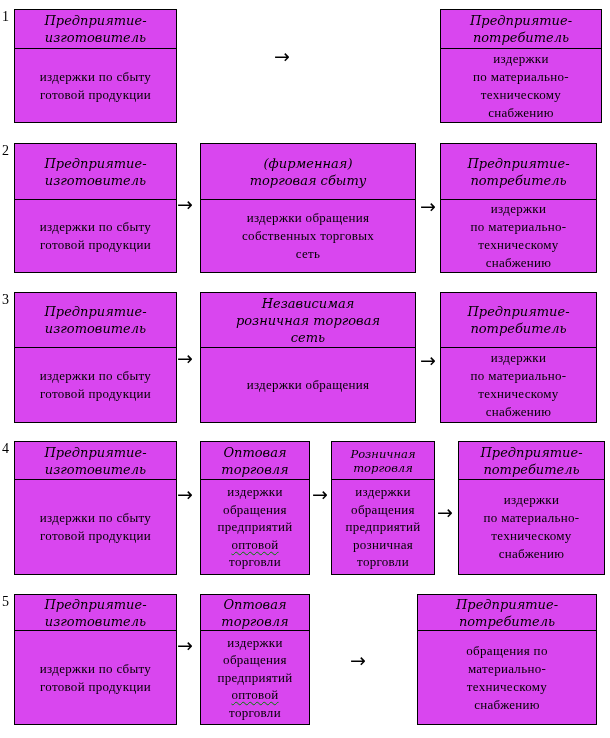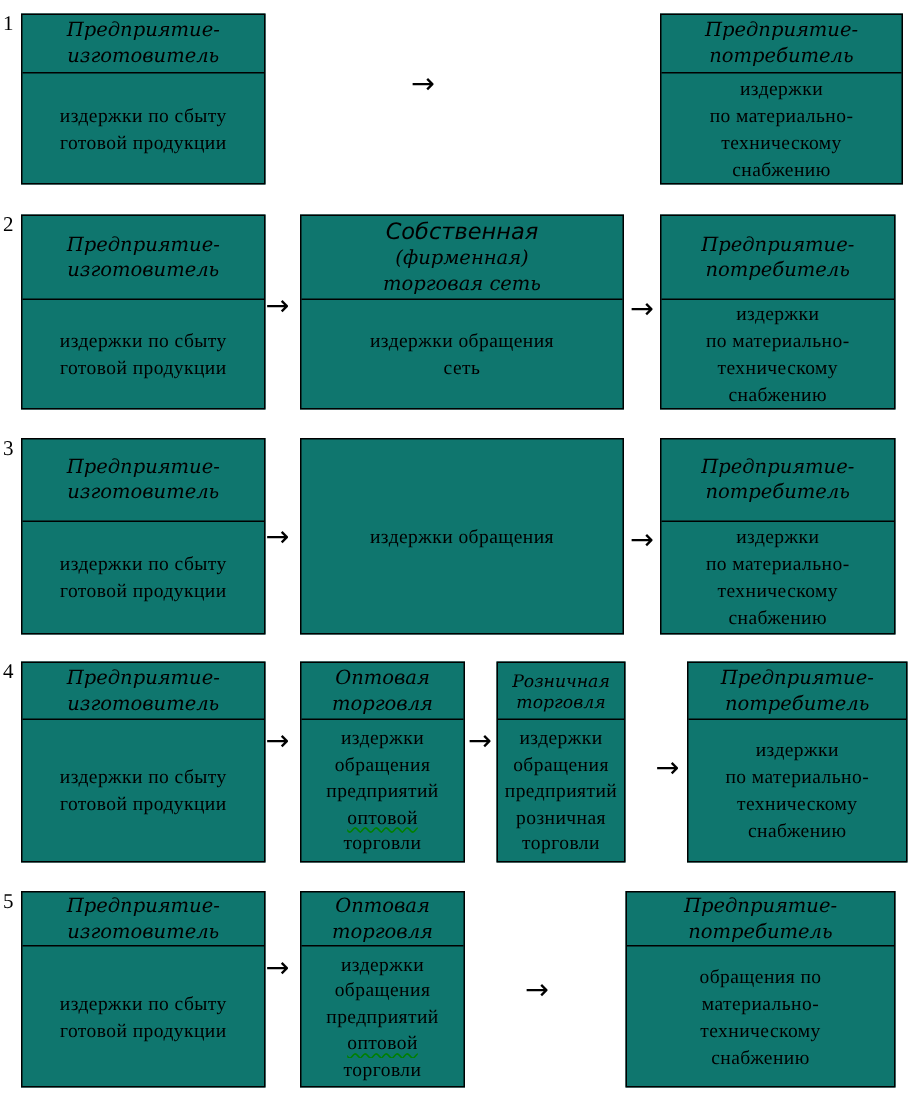--- a/index.html
+++ b/index.html
@@ -8,21 +8,21 @@
     width:610px; height:738px; position:relative; overflow:hidden;
     font-family:"Liberation Serif", serif; color:#000;
   }
   .canvas { position:absolute; left:0; top:0; width:610px; height:738px; background:#fff; }
   .row { position:absolute; left:0; width:610px; }
   .num {
     position:absolute; left:2px; top:0;
     font-size:14px; line-height:16px; font-family:"Liberation Serif", serif;
   }
   .box {
-    position:absolute; top:0; bottom:0; border:1px solid #000; background:#0f766e;
+    position:absolute; top:0; bottom:0; border:1px solid #000; background:#d946ef;
     display:flex; flex-direction:column;
   }
   .hd {
     height:var(--hh); border-bottom:1px solid #000;
     display:flex; flex-direction:column; justify-content:center; align-items:center;
     font-family:"DejaVu Serif", serif; font-style:italic;
     font-size:13px; line-height:17px; text-align:center;
   }
   .bd {
     flex:1; display:flex; flex-direction:column; justify-content:center; align-items:center;
@@ -46,21 +46,21 @@
   .row2 { top:143px; height:130px; --hh:56px; }
   .row3 { top:292px; height:131px; --hh:55px; }
   .row4 { top:441px; height:134px; --hh:38px; }
   .row5 { top:594px; height:131px; --hh:36px; }
   
   .bL  { left:14px;  width:163px; }
   .bM  { left:200px; width:216px; }
   .bR  { left:440px; width:157px; }
   .bR1 { left:440px; width:162px; }
   .b4w { left:200px; width:110px; }
-  .b4r { left:331px; width:86px; }
+  .b4r { left:331px; width:104px; }
   .b4c { left:458px; width:147px; }
   .b5w { left:200px; width:110px; }
   .b5c { left:417px; width:180px; }
   
   .a1  { left:274px; top:38px; }
   .a2a { left:177px; top:52px; }  .a2b { left:420px; top:54px; }
   .a3a { left:177px; top:57px; }  .a3b { left:420px; top:59px; }
   .a4a { left:177px; top:44px; }  .a4b { left:312px; top:44px; }  .a4c { left:437px; top:62px; }
   .a5a { left:177px; top:42px; }  .a5b { left:350px; top:57px; }
 </style>
@@ -104,26 +104,26 @@
         <div class="hl">изготовитель</div>
       </div>
       <div class="bd">
         <div class="bl">издержки по сбыту</div>
         <div class="bl">готовой продукции</div>
       </div>
     </div>
     <div class="arrow a2a">→</div>
     <div class="box bM">
       <div class="hd">
-        <div class="hl hd-big">Собственная</div>
         <div class="hl">(фирменная)</div>
-        <div class="hl">торговая сеть</div>
+        <div class="hl">торговая сбыту</div>
       </div>
       <div class="bd">
         <div class="bl">издержки обращения</div>
+        <div class="bl">собственных торговых</div>
         <div class="bl">сеть</div>
       </div>
     </div>
     <div class="arrow a2b">→</div>
     <div class="box bR">
       <div class="hd">
         <div class="hl">Предприятие-</div>
         <div class="hl">потребитель</div>
       </div>
       <div class="bd">
@@ -142,20 +142,25 @@
         <div class="hl">Предприятие-</div>
         <div class="hl">изготовитель</div>
       </div>
       <div class="bd">
         <div class="bl">издержки по сбыту</div>
         <div class="bl">готовой продукции</div>
       </div>
     </div>
     <div class="arrow a3a">→</div>
     <div class="box bM">
+      <div class="hd">
+        <div class="hl">Независимая</div>
+        <div class="hl">розничная торговая</div>
+        <div class="hl">сеть</div>
+      </div>
       <div class="bd">
         <div class="bl">издержки обращения</div>
       </div>
     </div>
     <div class="arrow a3b">→</div>
     <div class="box bR">
       <div class="hd">
         <div class="hl">Предприятие-</div>
         <div class="hl">потребитель</div>
       </div>

